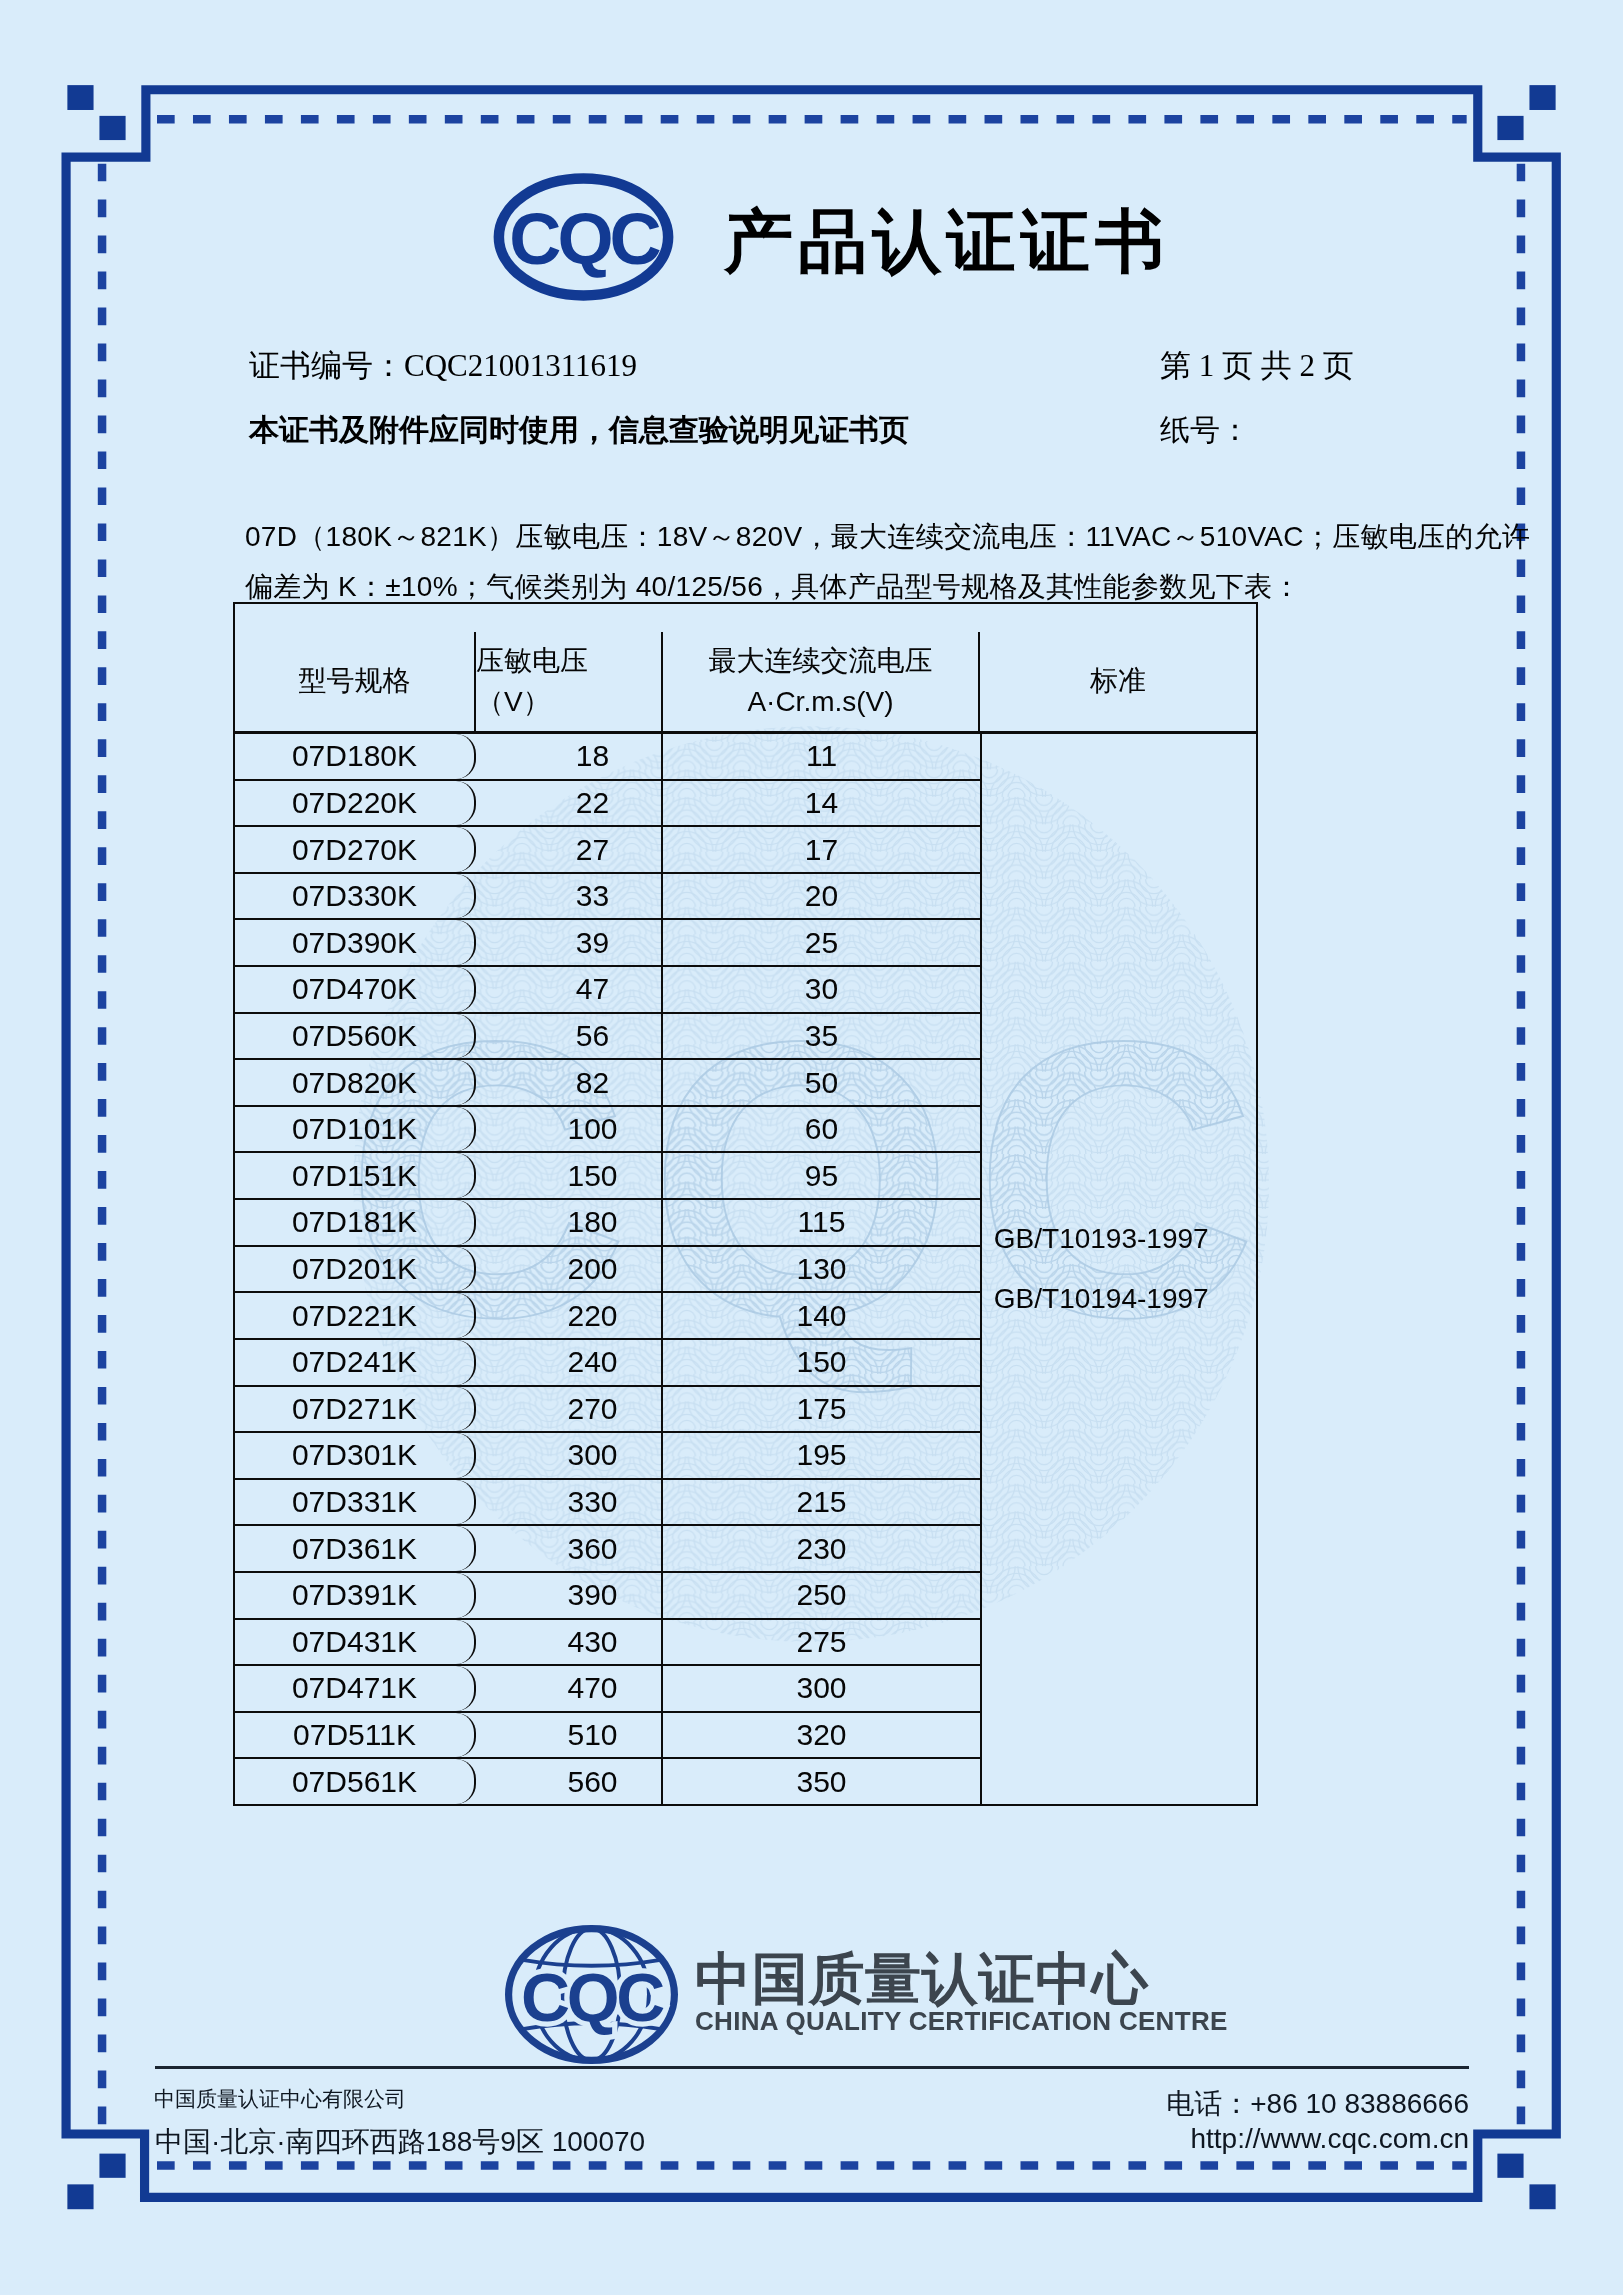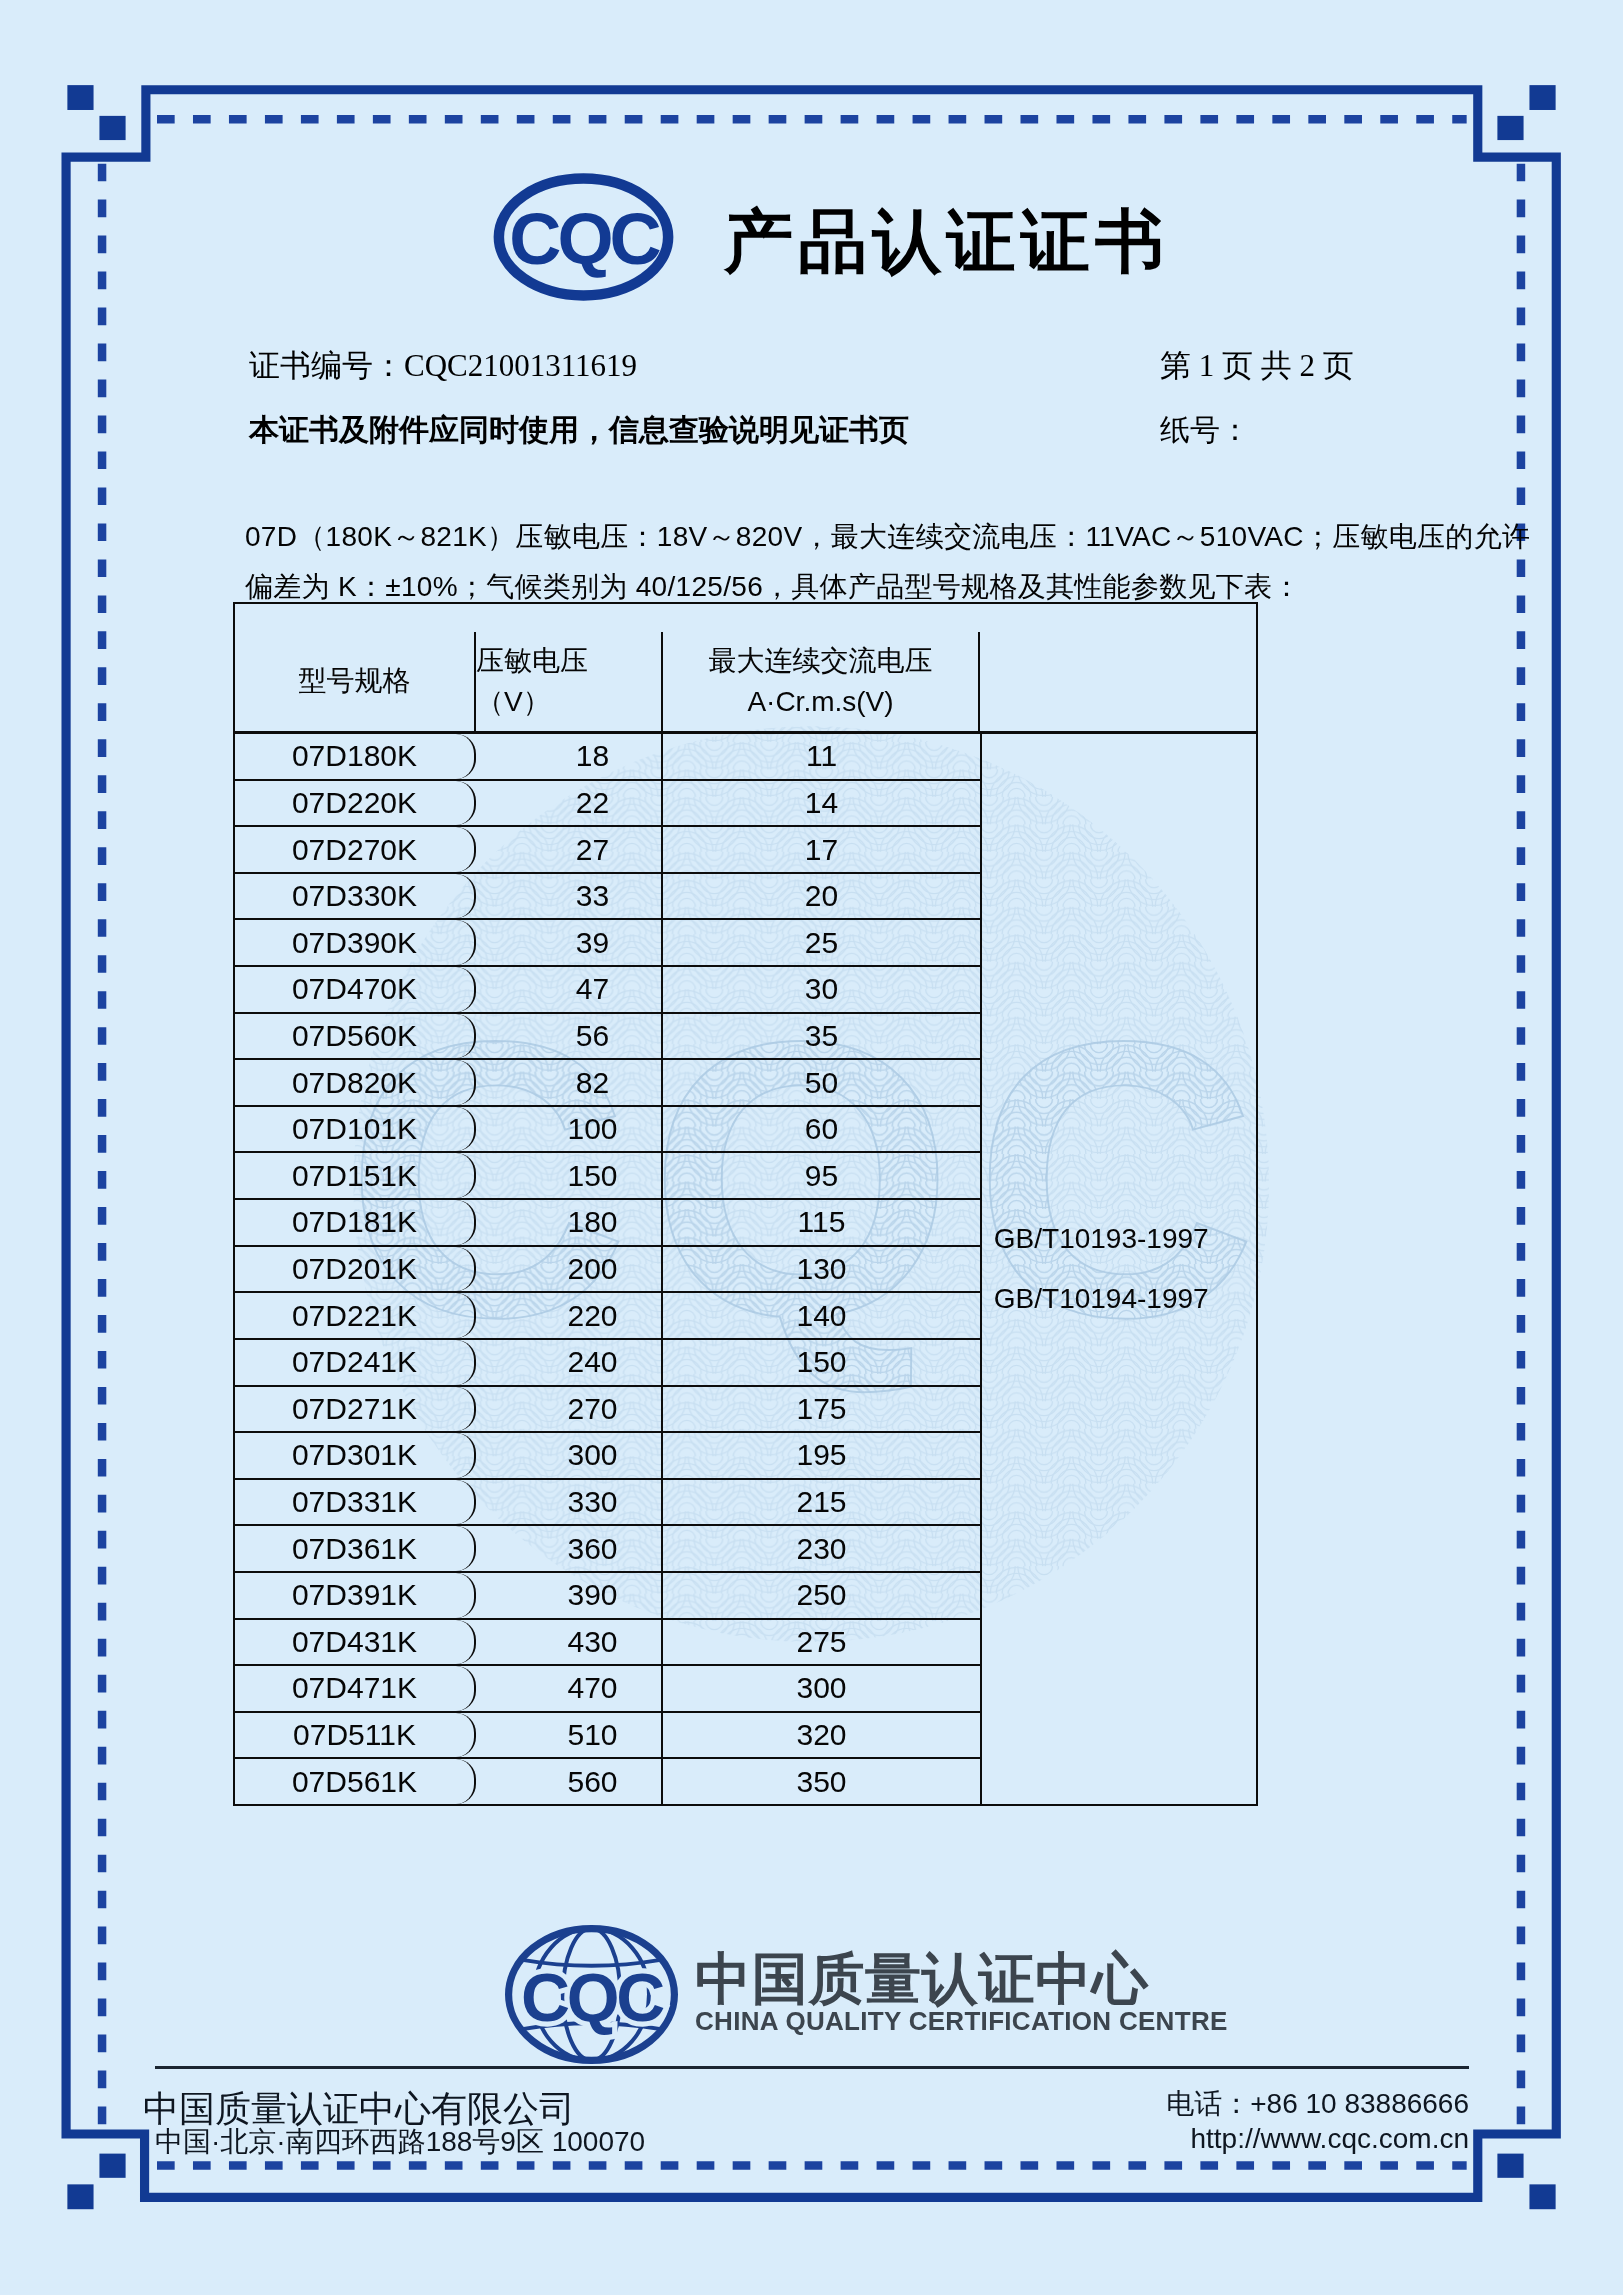--- a/index.html
+++ b/index.html
@@ -57,21 +57,21 @@
   .vt-cell.c3{width:317px;border-right:none;}
   .vt-standard{flex:1;border-left:2.6px solid #0c0c0c;box-sizing:border-box;
     display:flex;flex-direction:column;justify-content:center;gap:27.5px;
     padding-left:11.8px;font-size:28px;color:#060606;}
 
   
   .ftr-logo{position:absolute;left:503px;top:1924px;width:177px;height:141px;}
   .org-cn{position:absolute;left:695px;top:1942px;font-size:56px;font-weight:700;color:#3c454e;letter-spacing:0.7px;white-space:nowrap;}
   .org-en{position:absolute;left:695px;top:2006px;font-size:26px;font-weight:700;color:#3c454e;letter-spacing:0.3px;white-space:nowrap;}
   .ftr-sep{position:absolute;left:155px;top:2066px;width:1314px;height:3.3px;background:#1b2531;}
-  .ftr-company{position:absolute;left:143px;top:2085px;font-size:36px;font-weight:500;color:#0e1620;white-space:nowrap;text-align:right;}
+  .ftr-company{position:absolute;left:154px;top:2085px;font-size:21px;font-weight:500;color:#0e1620;white-space:nowrap;text-align:right;}
   .ftr-address{position:absolute;left:155px;top:2123px;font-size:28px;font-weight:500;color:#0e1620;white-space:nowrap;}
   .ftr-phone{position:absolute;right:154px;top:2085px;font-size:28px;font-weight:500;color:#0e1620;text-align:right;white-space:nowrap;}
   .ftr-site{position:absolute;right:154px;top:2123px;font-size:28px;font-weight:500;color:#0e1620;text-align:right;white-space:nowrap;}
 </style>
 </head>
 <body>
 
 <svg class="layer" viewBox="0 0 2481 3508" aria-hidden="true">
   <defs>
     <pattern id="sg" width="84" height="42" patternUnits="userSpaceOnUse">
@@ -138,20 +138,23 @@
     <div class="vt-hcell c1">
         <span>型号规格</span>
       </div>
     <div class="vt-hcell c2">
         <span>压敏电压（V）</span>
       </div>
     <div class="vt-hcell c3">
       <span>最大连续交流电压</span>
       <span>A·Cr.m.s(V)</span>
     </div>
+    <div class="vt-hcell c4">
+        <span>标准</span>
+      </div>
   </div>
   <div class="vt-body">
     <div class="vt-rows">
         <div class="vt-row">
         <div class="vt-cell c1">07D180K</div>
         <div class="vt-cell c2">18</div>
         <div class="vt-cell c3">11</div>
       </div>
         <div class="vt-row">
         <div class="vt-cell c1">07D220K</div>

